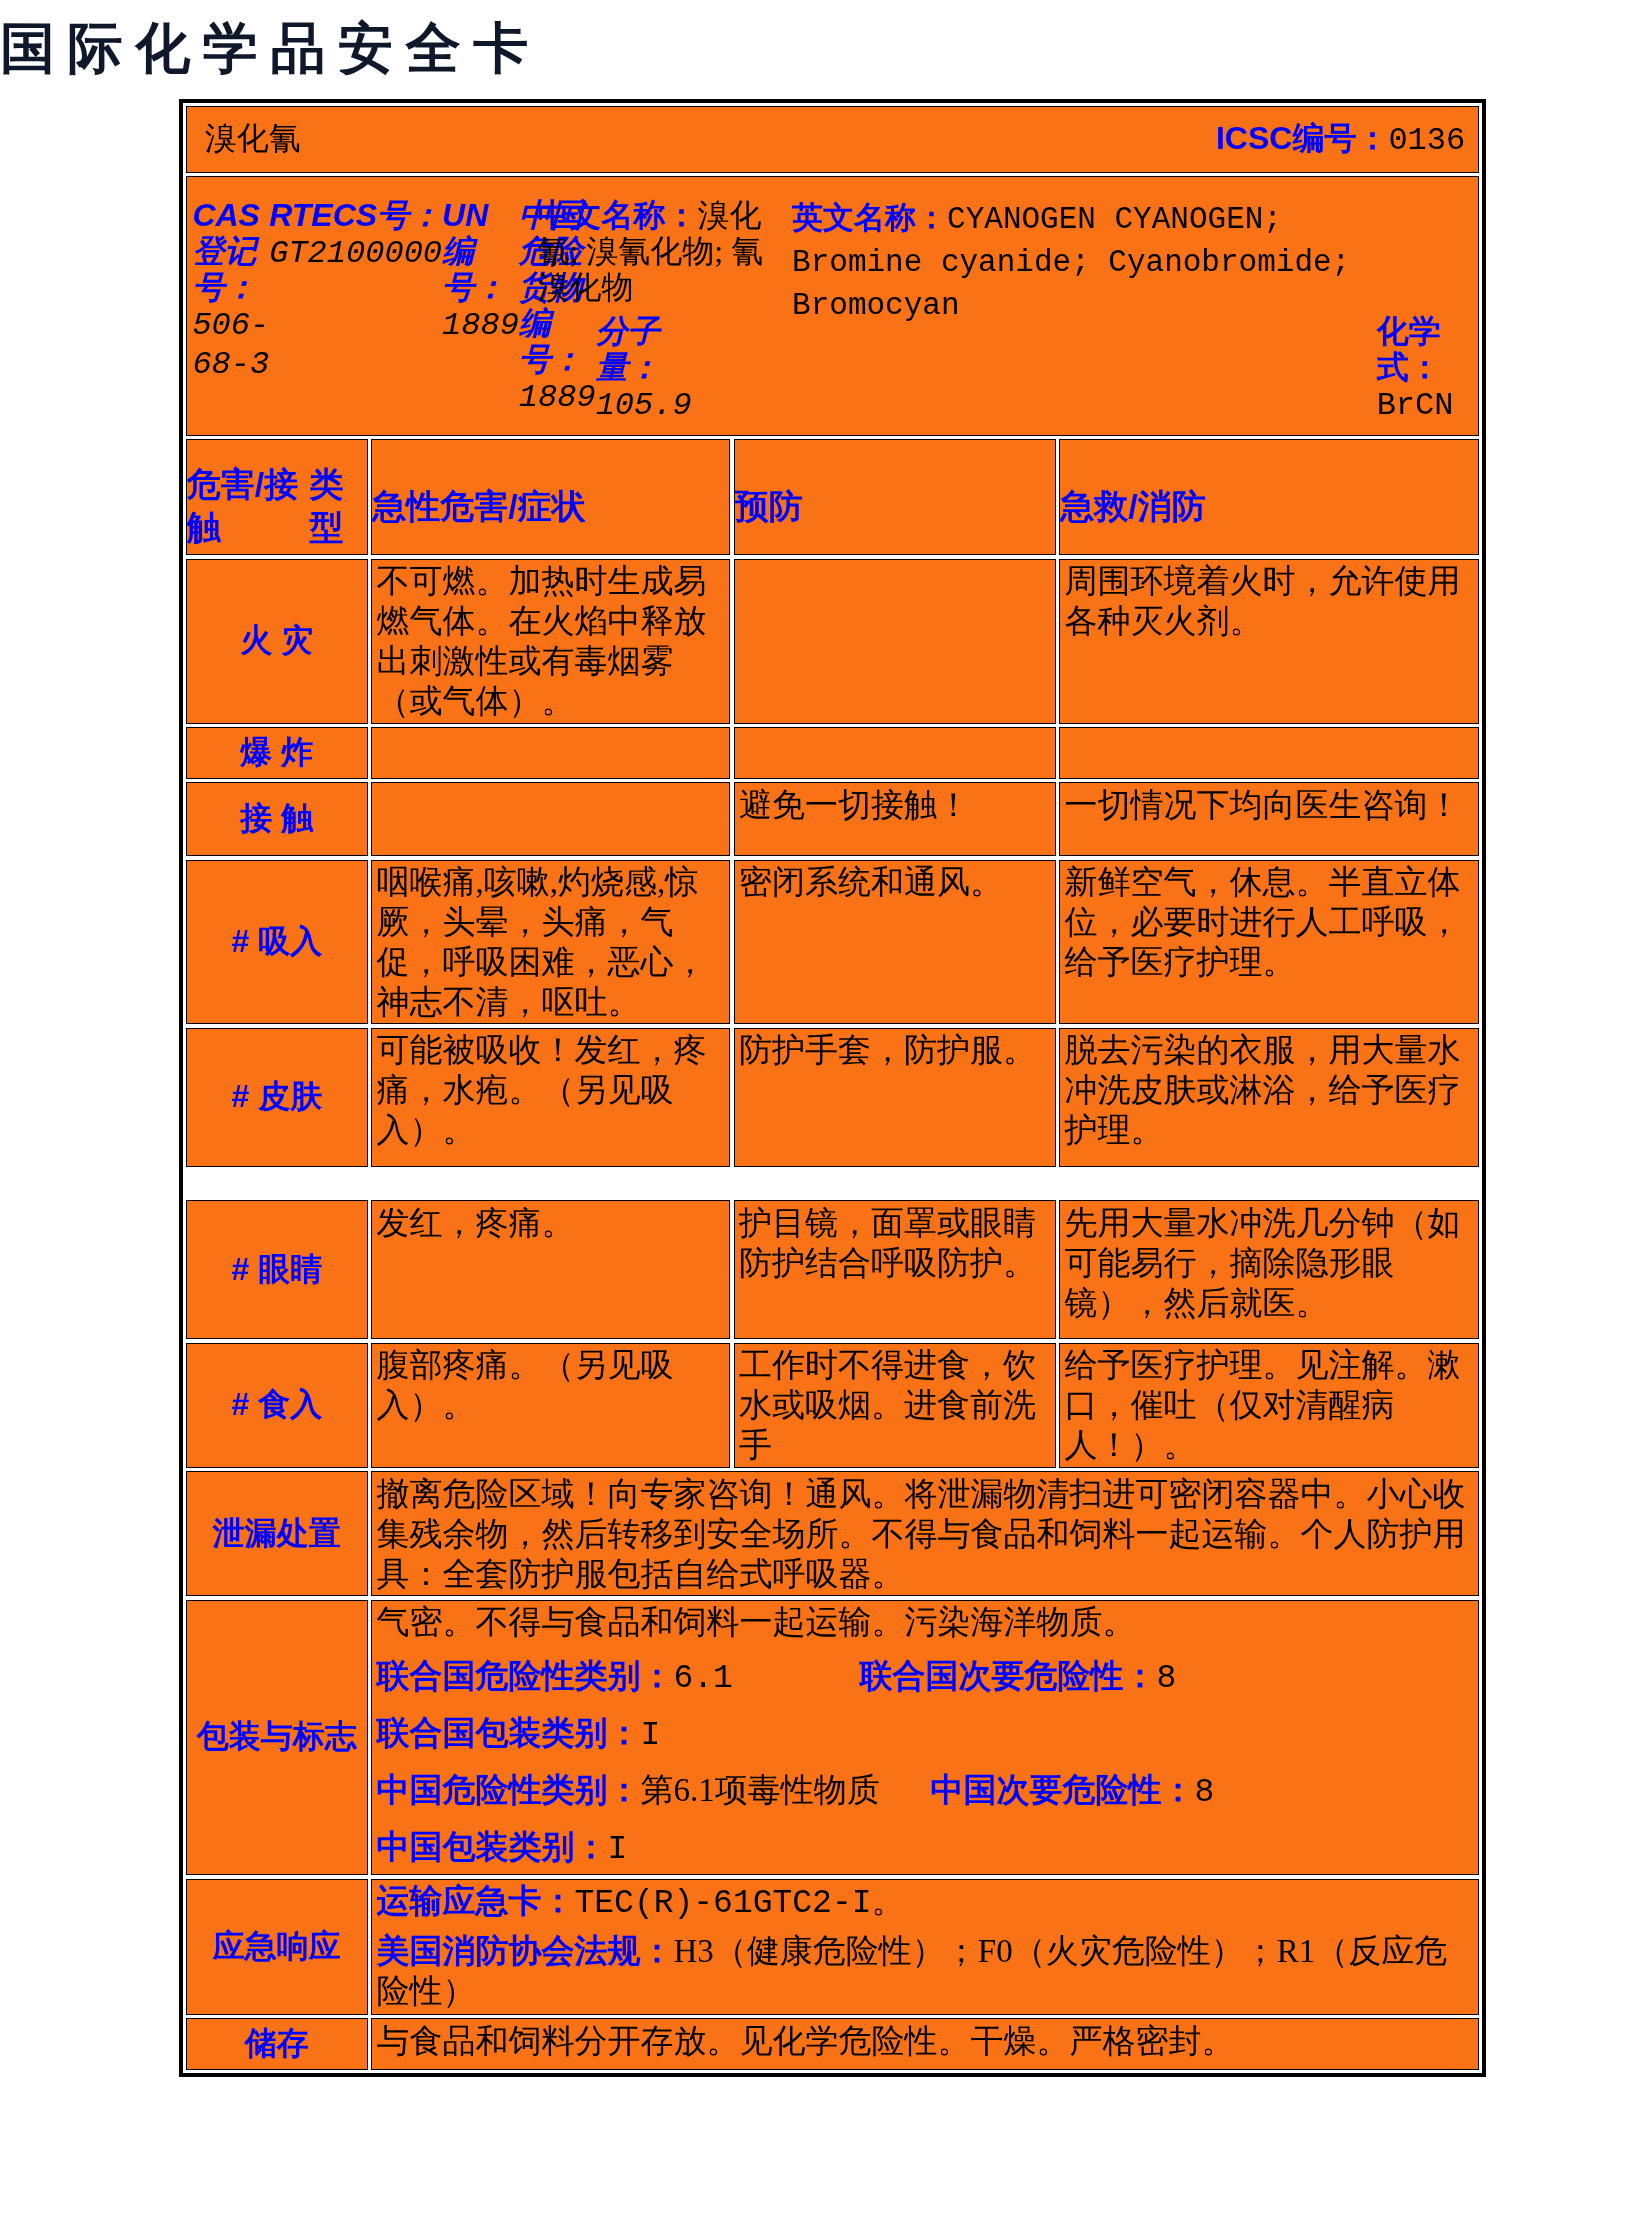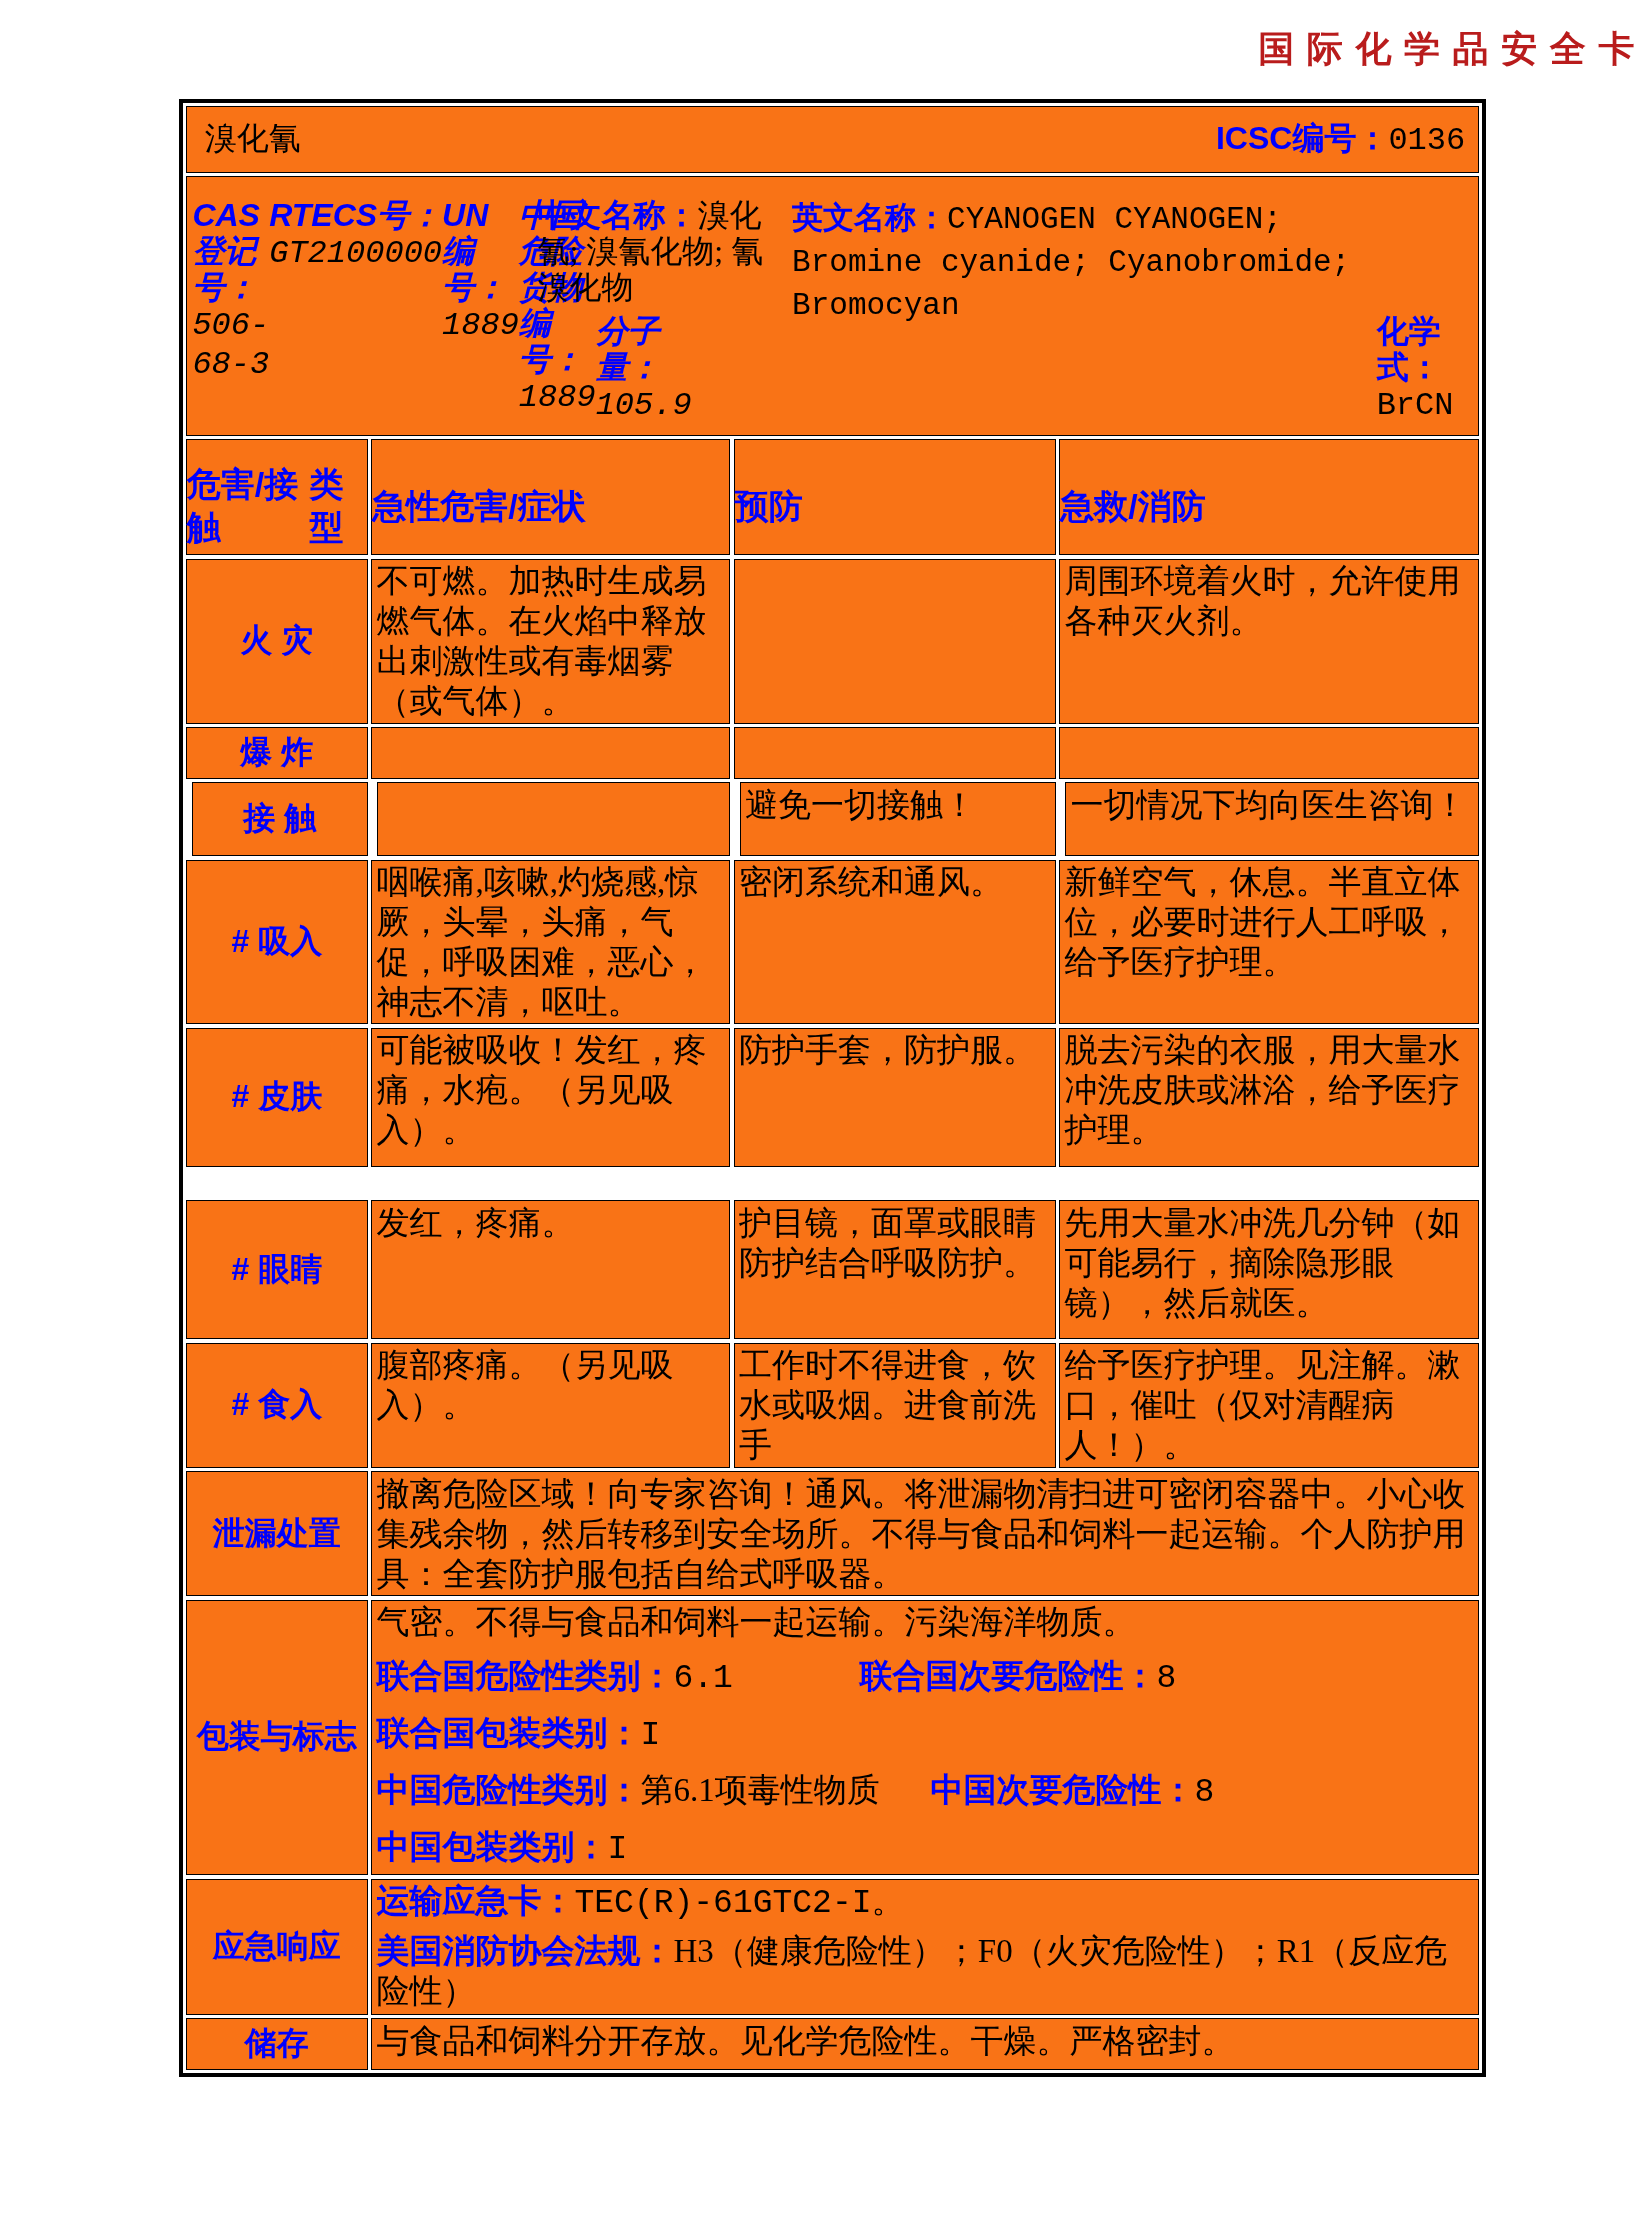--- a/index.html
+++ b/index.html
@@ -5,26 +5,26 @@
   html,body{margin:0;padding:0;background:#ffffff;}
   body{
     width:1647px;height:2227px;position:relative;
     font-family:"Liberation Serif","DejaVu Serif",serif;
     color:#000;
     -webkit-font-smoothing:antialiased;
   }
   
   .page-title{
     padding-top:17px;
-    text-align:right;
-    font-size:36px;
+    text-align:left;
+    font-size:55px;
     line-height:64px;
     font-weight:bold;
     letter-spacing:12.6px;
-    color:#b91c1c;
+    color:#0f172a;
     font-family:"Liberation Serif","DejaVu Serif",serif;
     white-space:nowrap;
   }
   
   .card{
     margin:18px 0 0 179px;
     width:1293px;
     border:4.2px solid #000;
     padding:2.8px;
     display:flex;
@@ -84,21 +84,21 @@
     text-align:center;
     padding:2.8px;
   }
   .body-cell{
     font-size:33px;line-height:40px;
     padding:1.4px 4.2px;
     text-align:left;
   }
   .span3{grid-column:2/5;}
   .r-explosion{min-height:43px;}
-  .r-contact{min-height:74px;margin-left:6px;}
+  .r-contact{min-height:74px;}
   .r-skin{min-height:139px;}
   .r-eye{min-height:139px;margin-top:30px;}
   .r-ingest{min-height:125px;}
   .r-storage{min-height:43px;}
   .pk-line{margin-bottom:14px;line-height:40px;}
   .pk-line:last-child{margin-bottom:2.8px;}
   .pair-un{display:inline-block;min-width:483px;}
   .pair-cn{display:inline-block;min-width:554px;}
   .em-line{line-height:40px;margin-bottom:7px;}
   .em-line:last-child{margin-bottom:1.4px;}

